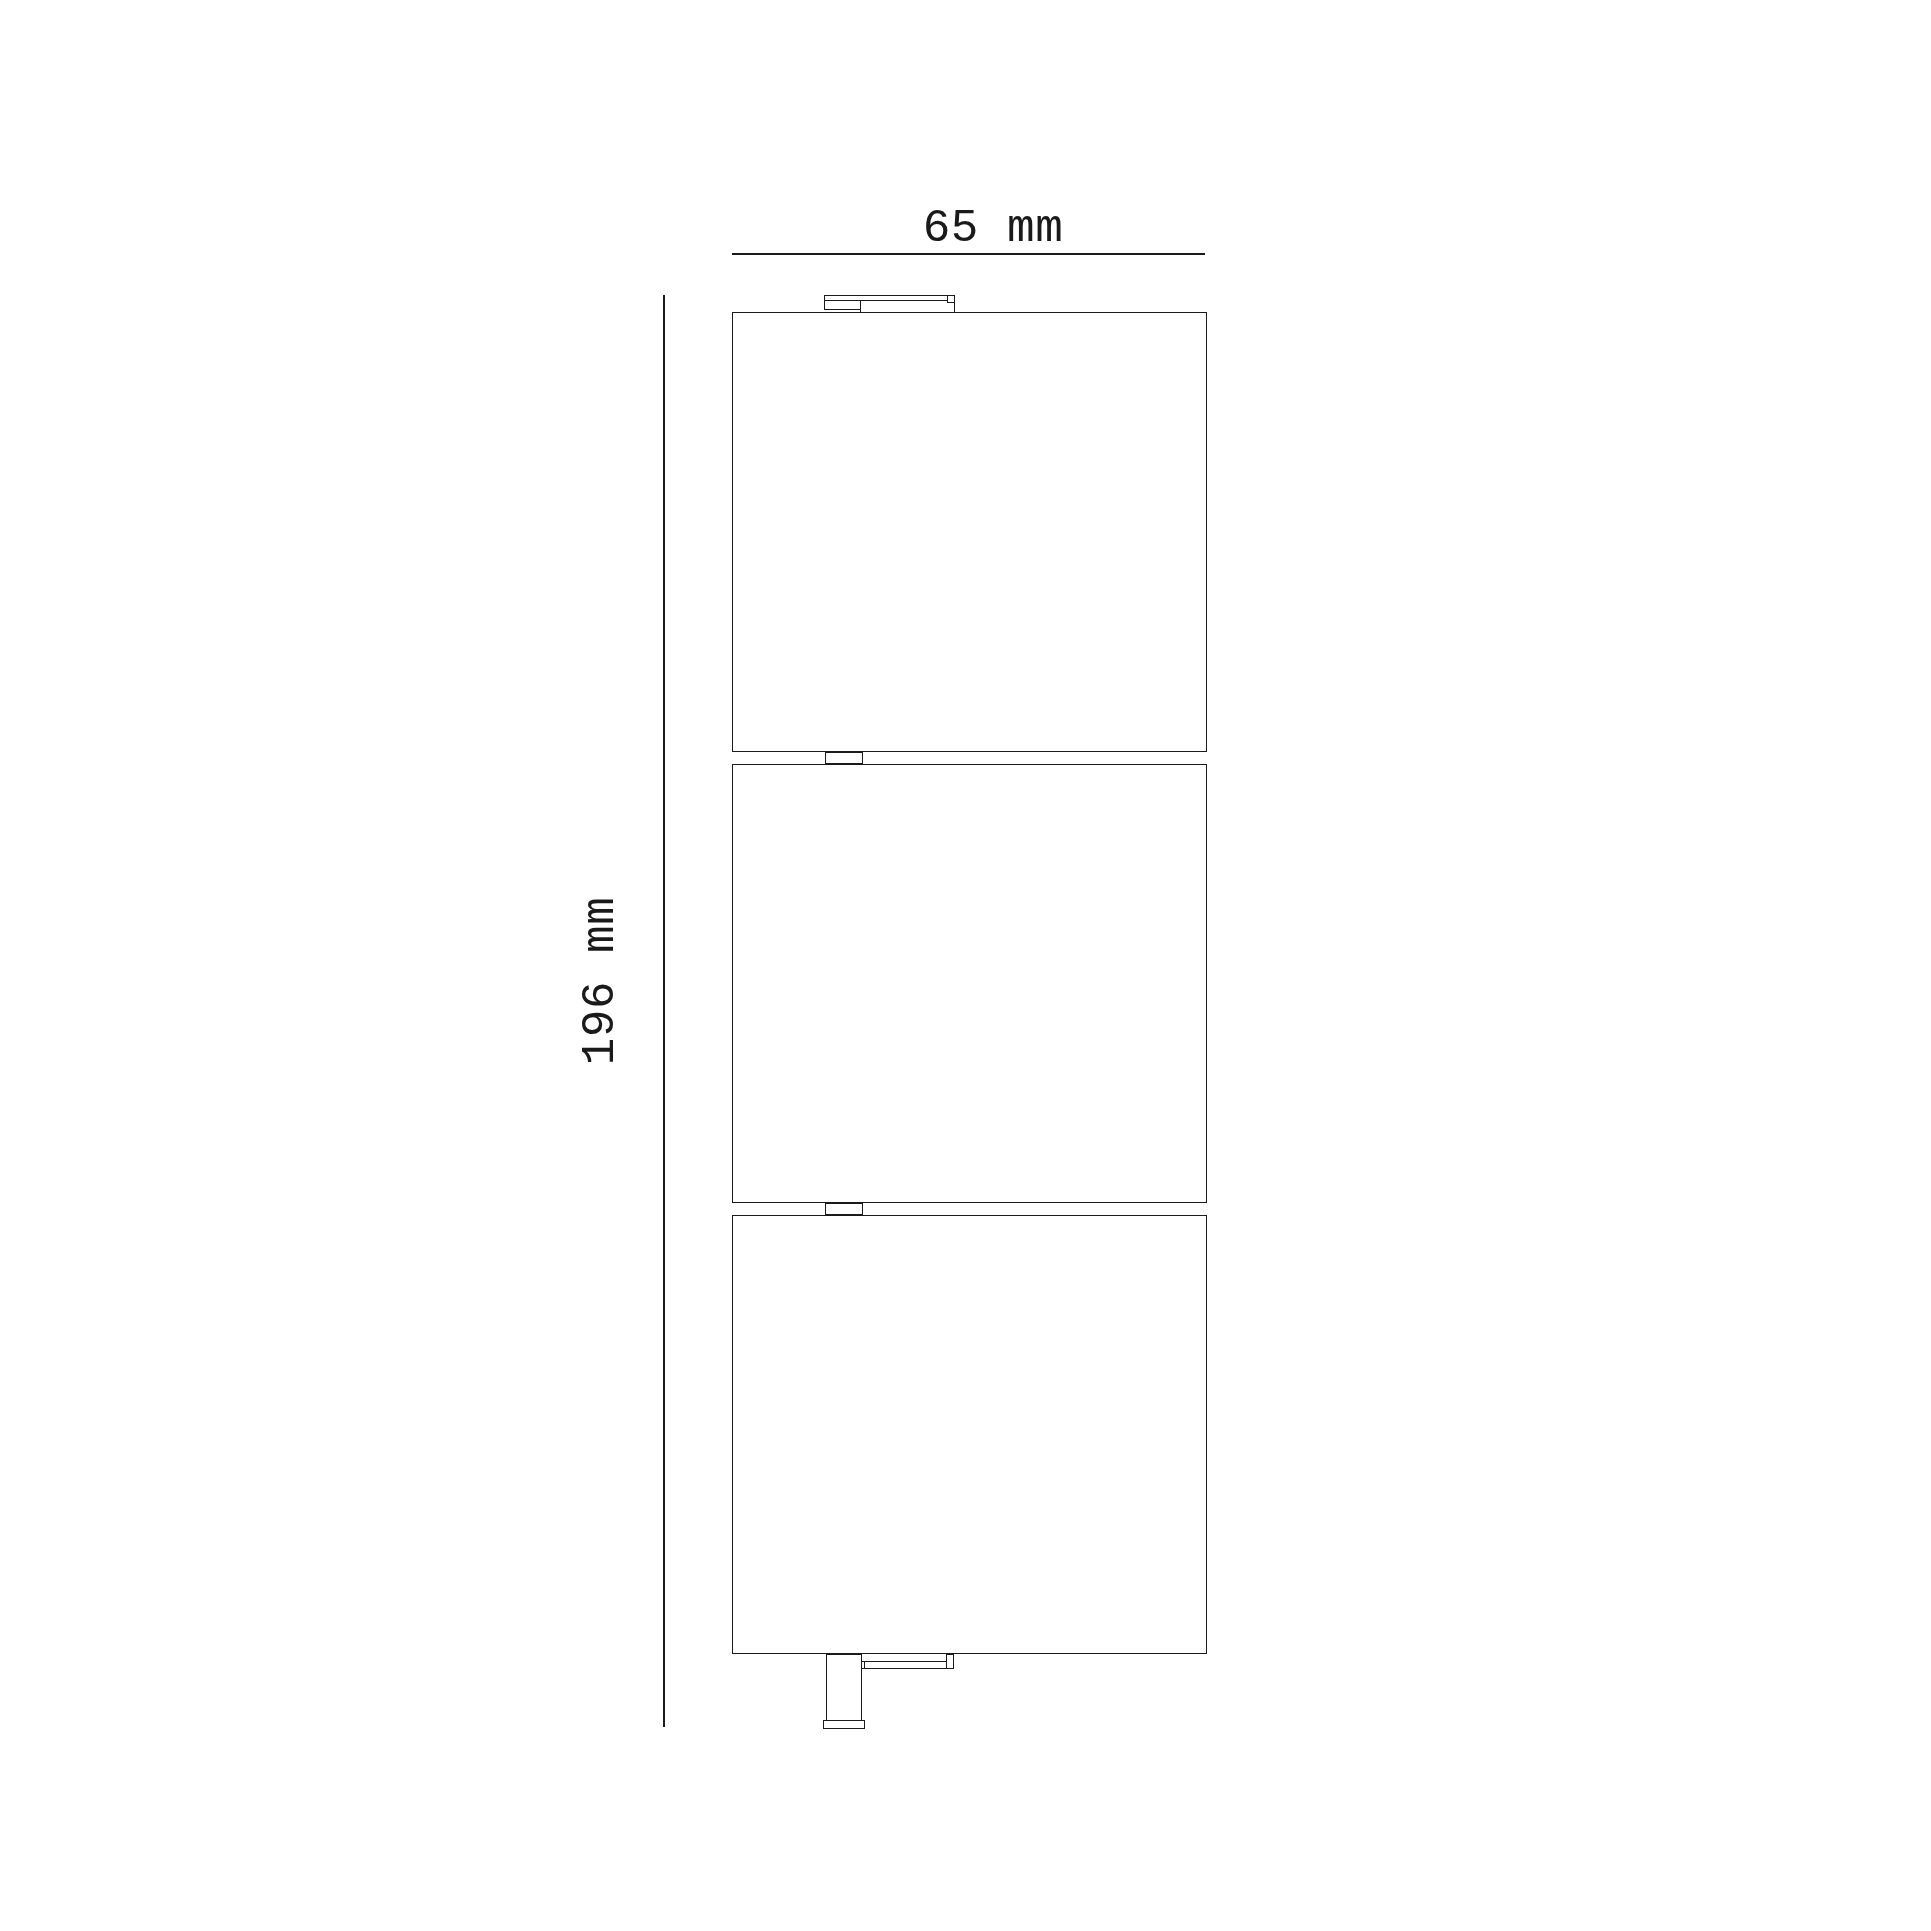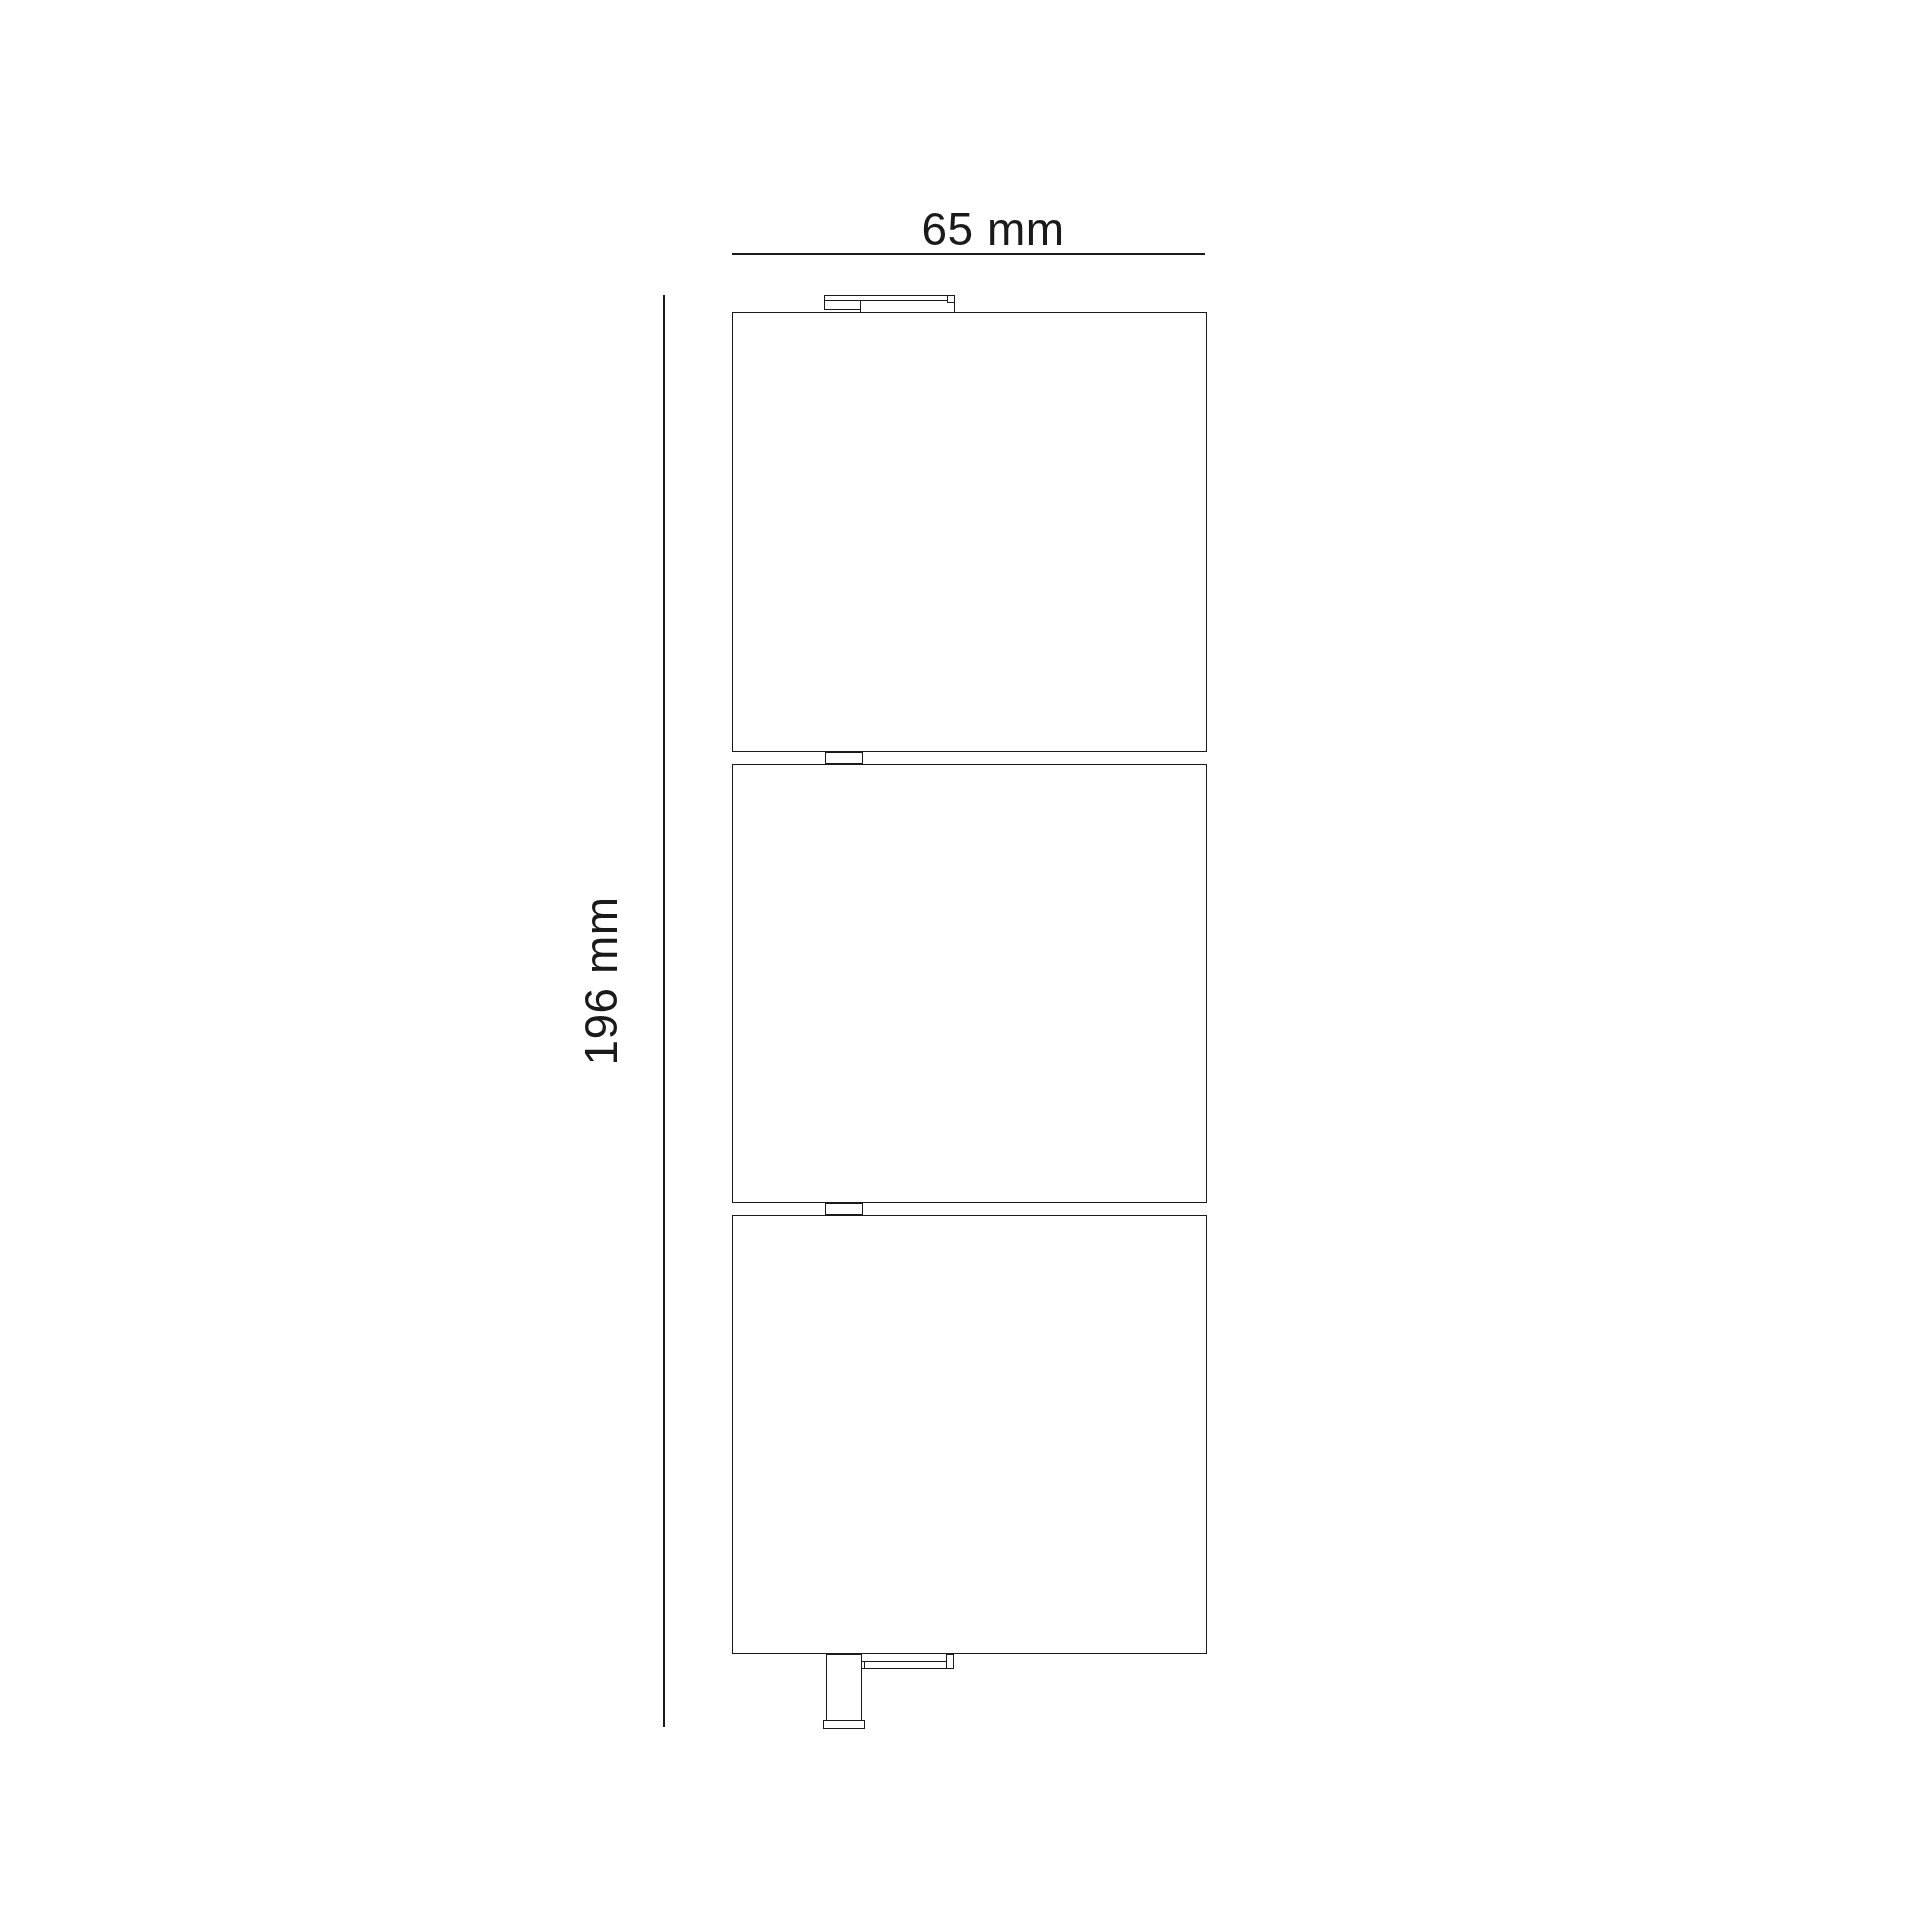--- a/index.html
+++ b/index.html
@@ -4,21 +4,21 @@
 <style>
   :root{
     --line:#1a1a1a;
     --bg:#ffffff;
   }
   html,body{margin:0;padding:0;background:var(--bg);}
   .canvas{
     position:relative;
     width:1931px;height:1926px;
     background:var(--bg);
-    font-family:Liberation Sans, sans-serif;
+    font-family:Liberation Mono, monospace;
     color:var(--line);
     overflow:hidden;
   }
   .abs{position:absolute;box-sizing:border-box;}
 
   
   .dim-label{
     font-size:46px;
     letter-spacing:0.5px;
     color:var(--line);

